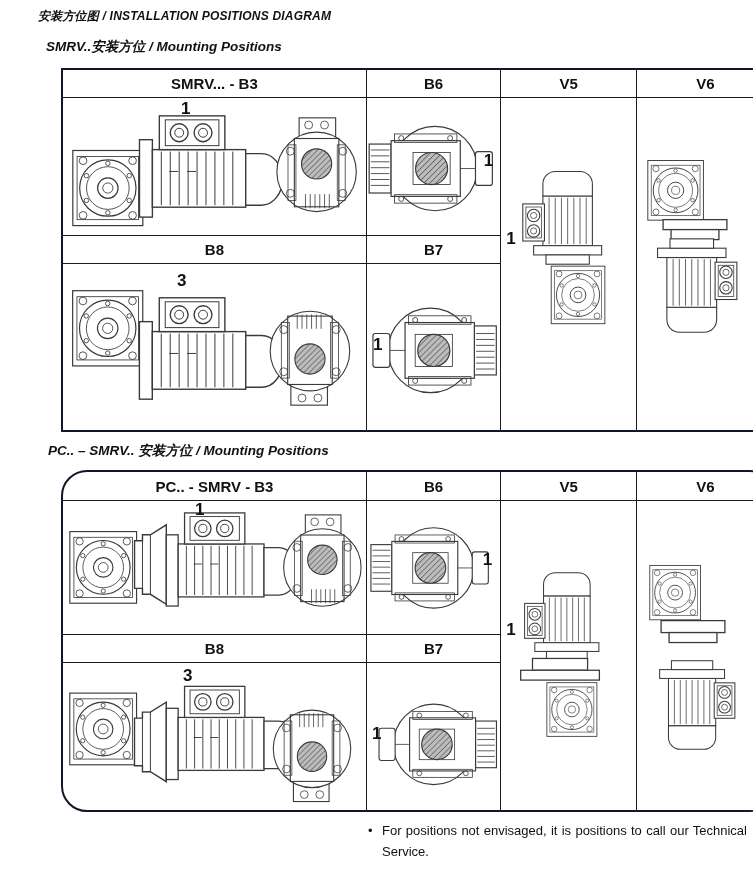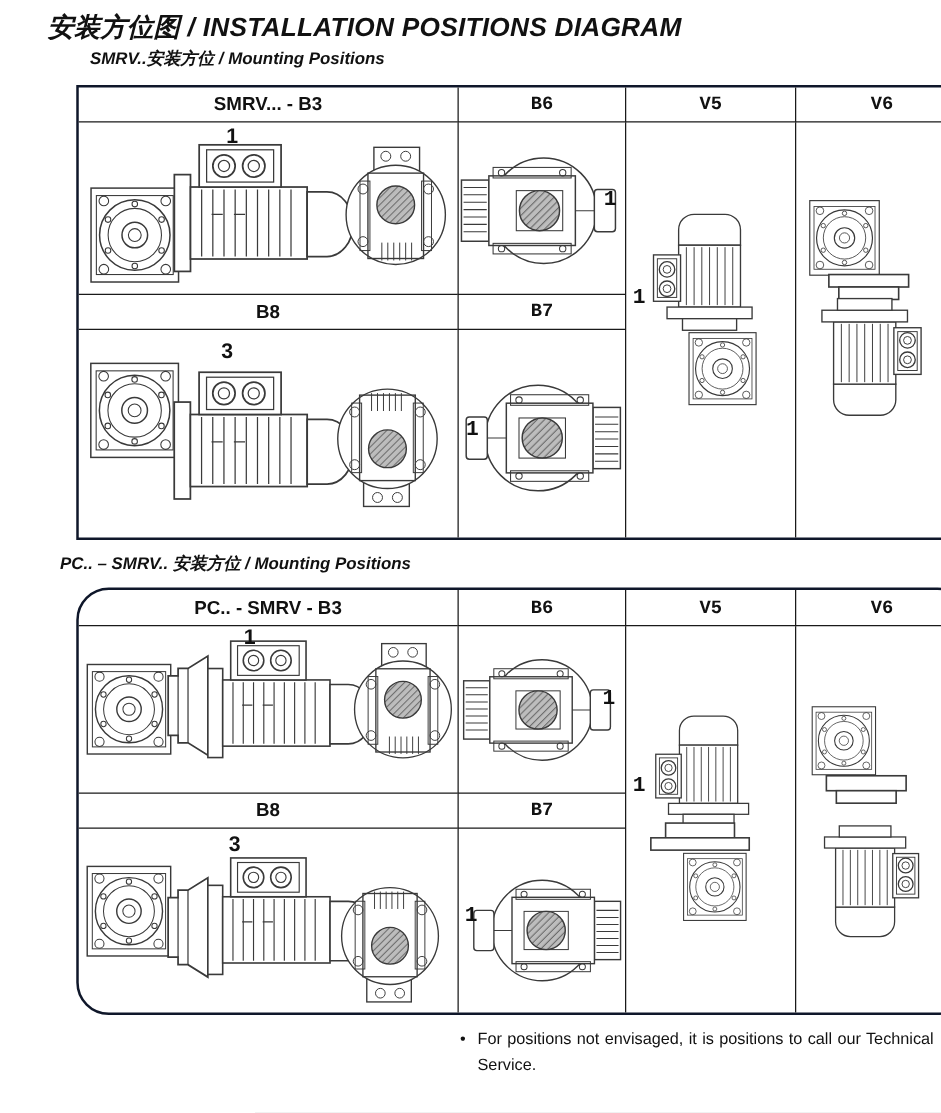--- a/index.html
+++ b/index.html
@@ -1,26 +1,26 @@
 <!DOCTYPE html>
 <html><head>
 <meta charset="utf-8">
 <style>
   html,body{margin:0;padding:0;background:#e8e8e8;}
   .page{position:relative;width:753px;height:890px;background:#ffffff;overflow:hidden;
         font-family:"Liberation Sans",sans-serif;color:#111;}
-  .title{position:absolute;left:38px;top:8px;font-size:21px;font-weight:700;font-style:italic;letter-spacing:.2px;}
+  .title{position:absolute;left:38px;top:8px;font-size:12px;font-weight:700;font-style:italic;letter-spacing:.2px;}
   .subtitle{position:absolute;font-size:13.5px;font-weight:700;font-style:italic;}
-  .sub1{left:72px;top:38px;}
+  .sub1{left:46px;top:38px;}
   .sub2{left:48px;top:442px;}
   .postable{position:absolute;left:14px;width:711px;border:2px solid #0f172a;display:grid;background:#fff;margin-left:47px;}
   .t1{top:68px;height:360px;grid-template-columns:42.6% 18.9% 19.1% 19.4%;grid-template-rows:28px 138px 28px 1fr;}
   .t2{top:470px;height:338px;grid-template-columns:42.6% 18.9% 19.1% 19.4%;grid-template-rows:29px 134px 28px 1fr;border-radius:26px;}
   .hcell{display:flex;align-items:center;justify-content:center;font-weight:700;font-size:15px;}
-  .bl{border-left:1.5px solid #1a1a1a;font-family:Liberation Mono, monospace;}
+  .bl{border-left:1.5px solid #1a1a1a;}
   .bb{border-bottom:1.5px solid #1a1a1a;}
   .dcell{position:relative;overflow:hidden;}
   .dcell svg{position:absolute;left:0;top:0;width:100%;height:100%;}
   .num{position:absolute;font-weight:700;font-size:17px;line-height:1;}
   .notes{position:absolute;top:821px;font-size:13px;line-height:1.6;}
   .notes-zh{left:8px;width:352px;}
   .notes-en{left:368px;width:379px;}
   .note-item{position:relative;padding-left:14px;}
   .note-item::before{content:"•";position:absolute;left:0;top:0;}
   .just{text-align:justify;}

